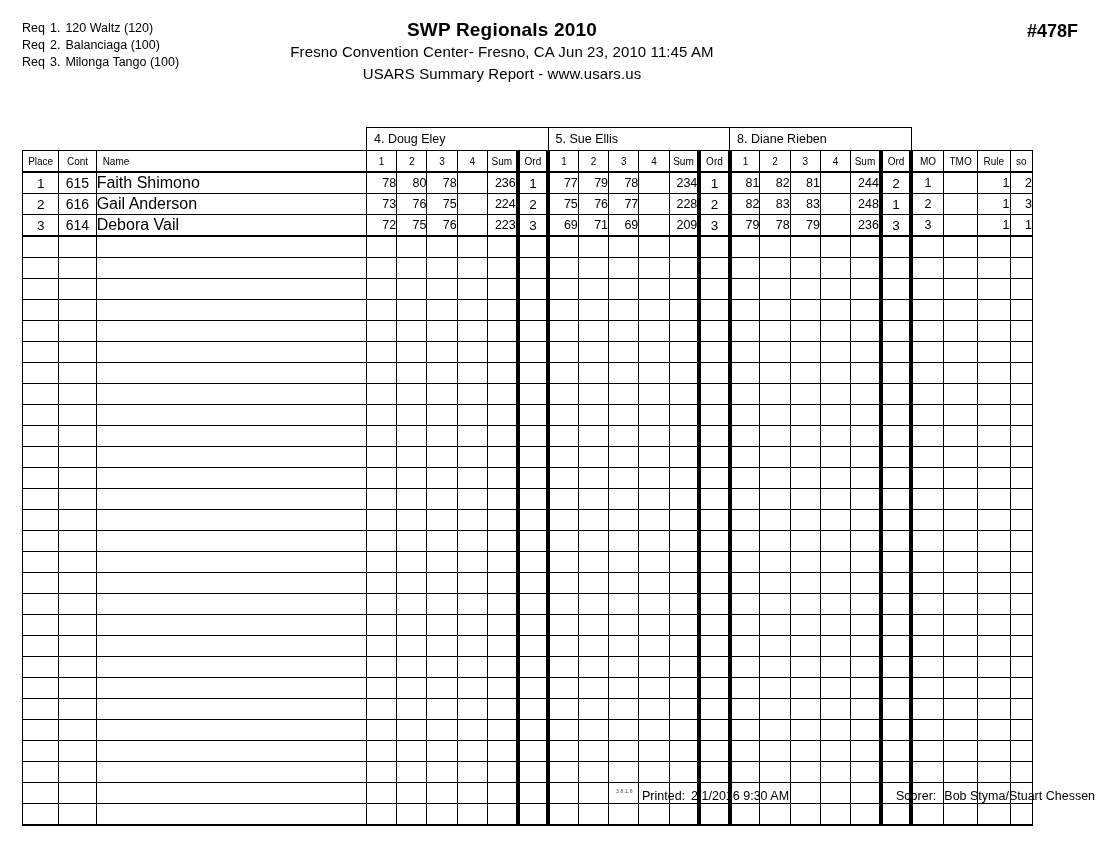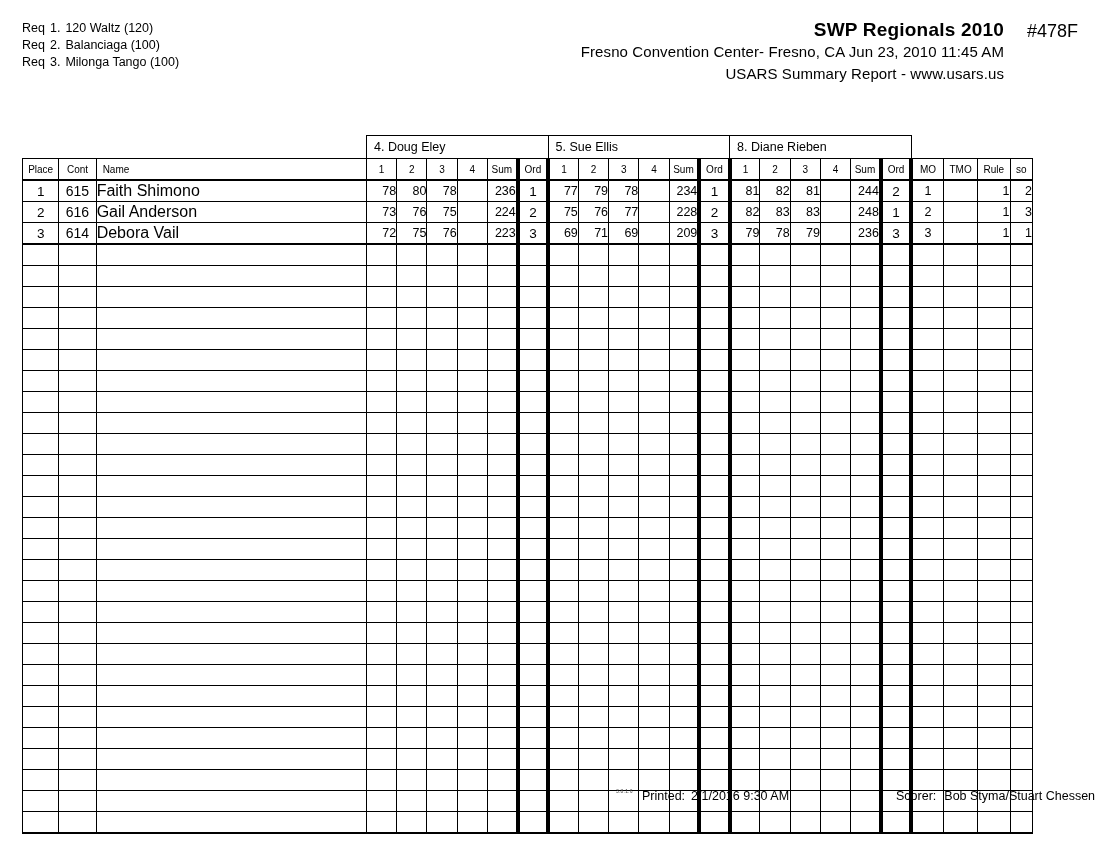--- a/index.html
+++ b/index.html
@@ -29,21 +29,21 @@
   .req-lbl { display: inline-block; }
   .req-num { display: inline-block; margin-left: 5px; }
   .req-txt { display: inline-block; margin-left: 5px; }
 
   
   .titles {
     position: absolute;
     left: 0;
     top: 18px;
     width: 1004px;
-    text-align: right;
+    text-align: center;
   }
   .t-event {
     font-size: 19px;
     font-weight: bold;
     line-height: 23px;
     letter-spacing: 0.2px;
   }
   .t-venue {
     font-size: 15px;
     line-height: 21px;
@@ -60,28 +60,28 @@
     line-height: 23px;
     letter-spacing: 0.1px;
   }
 
   
   .evt-code {
     position: absolute;
     right: 22px;
     top: 21px;
     font-size: 18px;
-    font-weight: normal;
+    font-weight: bold;
   }
 
   
   .sheet {
     position: absolute;
     left: 22px;
-    top: 135px;
+    top: 127px;
     width: 1011px;
   }
   table.grid {
     border-collapse: collapse;
     table-layout: fixed;
     width: 1011px;
     font-size: 12.5px;
   }
   table.grid td, table.grid th {
     border: 1px solid #000;

